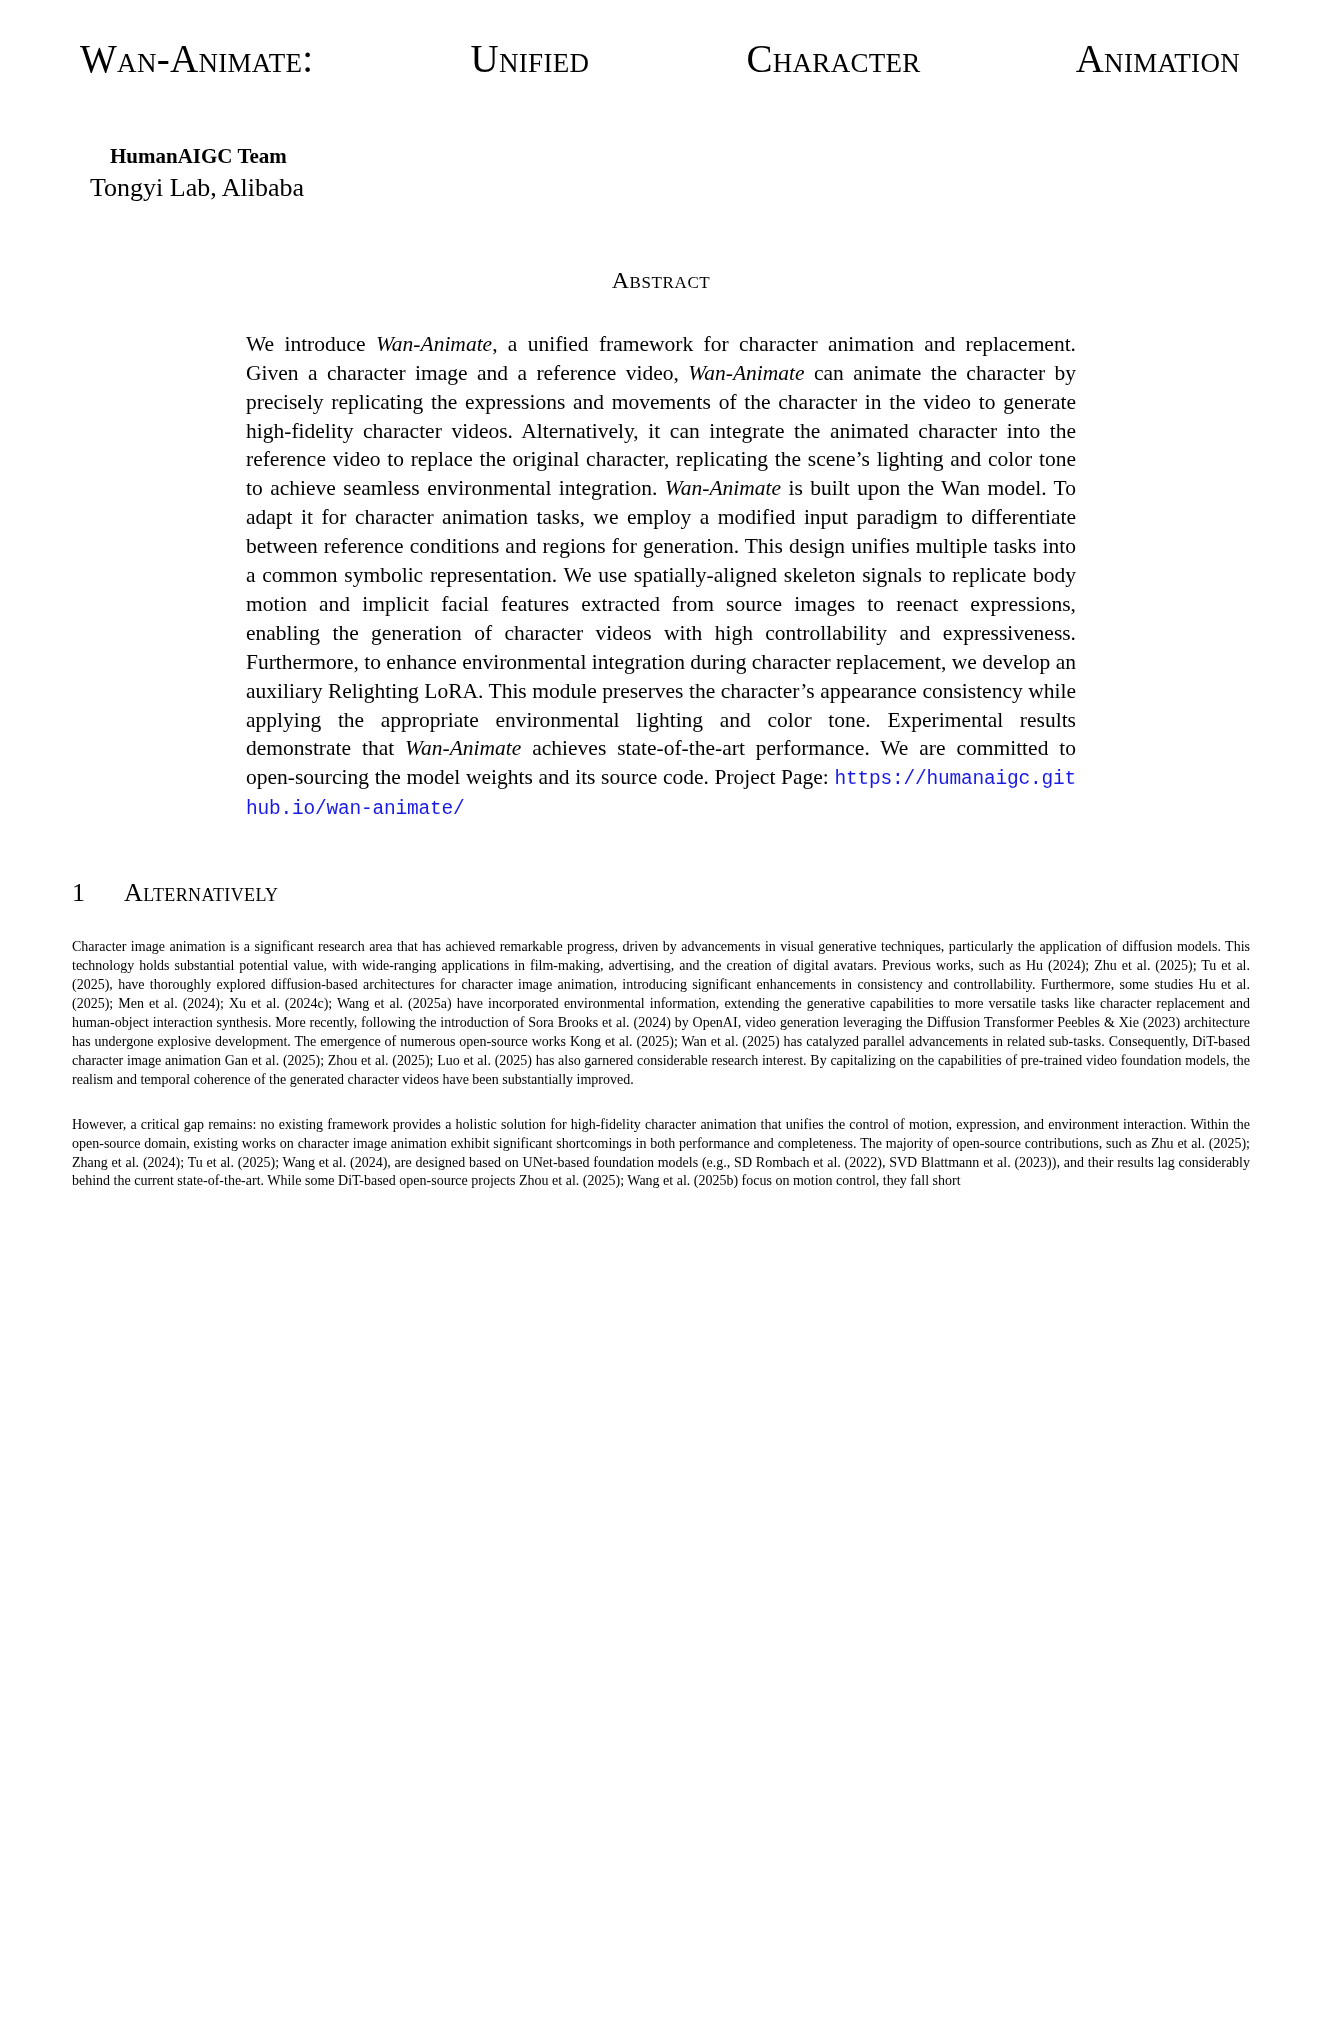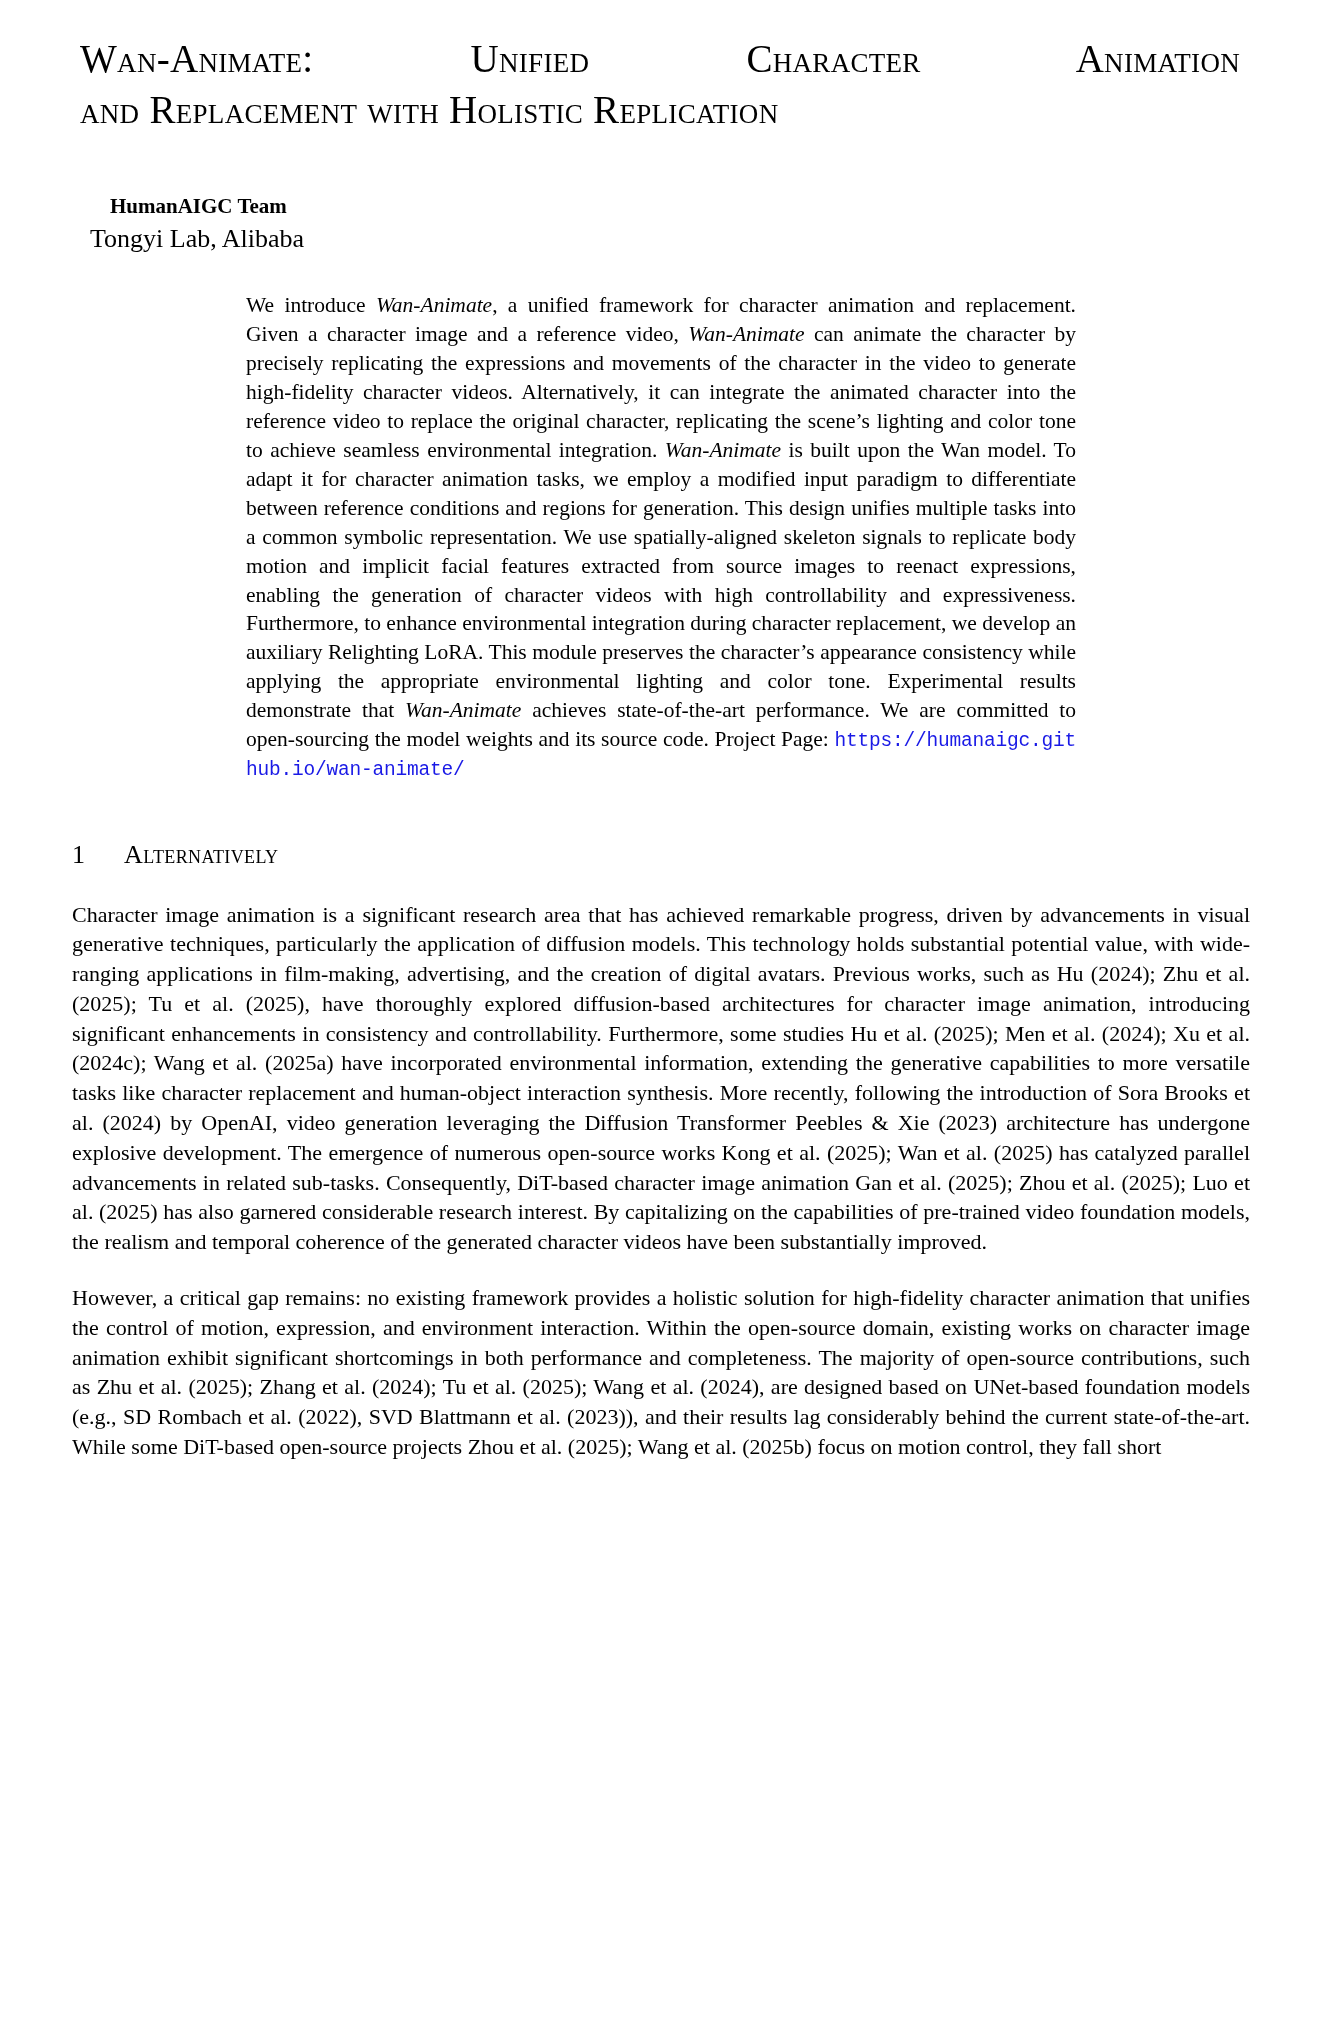--- a/index.html
+++ b/index.html
@@ -95,42 +95,42 @@
     display: flex;
   }
   .section-num {
     width: 52px;
     flex: 0 0 52px;
   }
 
   
   .para {
     margin-top: 30px;
-    font-size: 22px;
+    font-size: 14px;
     line-height: 1.355;
     text-align: justify;
     text-justify: inter-word;
   }
   .para.tight { margin-top: 26px; }
 </style>
 </head>
 <body>
 
 <div class="page">
 
   <h1 class="title">
     <span class="ln">Wan-Animate:   Unified  Character  Animation</span>
-    <span class="ln last">and Replacement with Holistic Replication</span>
   </h1>
 
   <div class="authors">
     <div class="author-team">HumanAIGC Team</div>
     <div class="author-affil">Tongyi Lab, Alibaba</div>
   </div>
 
+  <div class="abstract-head">Abstract</div>
 
   <div class="abstract-body"><span>We introduce </span><i>Wan-Animate</i><span>, a unified framework for character animation and replacement. Given a character image and a reference video, </span><i>Wan-Animate</i><span> can animate the character by precisely replicating the expressions and movements of the character in the video to generate high-fidelity character videos. Alternatively, it can integrate the animated character into the reference video to replace the original character, replicating the scene’s lighting and color tone to achieve seamless environmental integration. </span><i>Wan-Animate</i><span> is built upon the Wan model. To adapt it for character animation tasks, we employ a modified input paradigm to differentiate between reference conditions and regions for generation. This design unifies multiple tasks into a common symbolic representation. We use spatially-aligned skeleton signals to replicate body motion and implicit facial features extracted from source images to reenact expressions, enabling the generation of character videos with high controllability and expressiveness. Furthermore, to enhance environmental integration during character replacement, we develop an auxiliary Relighting LoRA. This module preserves the character’s appearance consistency while applying the appropriate environmental lighting and color tone. Experimental results demonstrate that </span><i>Wan-Animate</i><span> achieves state-of-the-art performance. We are committed to open-sourcing the model weights and its source code. Project Page: </span><span class="url">https://humanaigc.github.io/wan-animate/</span></div>
 
   <div class="section-head">
     <span class="section-num">1</span>
     <span>Alternatively</span>
   </div>
 
   <p class="para">Character image animation is a significant research area that has achieved remarkable progress, driven by advancements in visual generative techniques, particularly the application of diffusion models. This technology holds substantial potential value, with wide-ranging applications in film-making, advertising, and the creation of digital avatars. Previous works, such as Hu (2024); Zhu et al. (2025); Tu et al. (2025), have thoroughly explored diffusion-based architectures for character image animation, introducing significant enhancements in consistency and controllability. Furthermore, some studies Hu et al. (2025); Men et al. (2024); Xu et al. (2024c); Wang et al. (2025a) have incorporated environmental information, extending the generative capabilities to more versatile tasks like character replacement and human-object interaction synthesis. More recently, following the introduction of Sora Brooks et al. (2024) by OpenAI, video generation leveraging the Diffusion Transformer Peebles &amp; Xie (2023) architecture has undergone explosive development. The emergence of numerous open-source works Kong et al. (2025); Wan et al. (2025) has catalyzed parallel advancements in related sub-tasks. Consequently, DiT-based character image animation Gan et al. (2025); Zhou et al. (2025); Luo et al. (2025) has also garnered considerable research interest. By capitalizing on the capabilities of pre-trained video foundation models, the realism and temporal coherence of the generated character videos have been substantially improved.</p>
 

